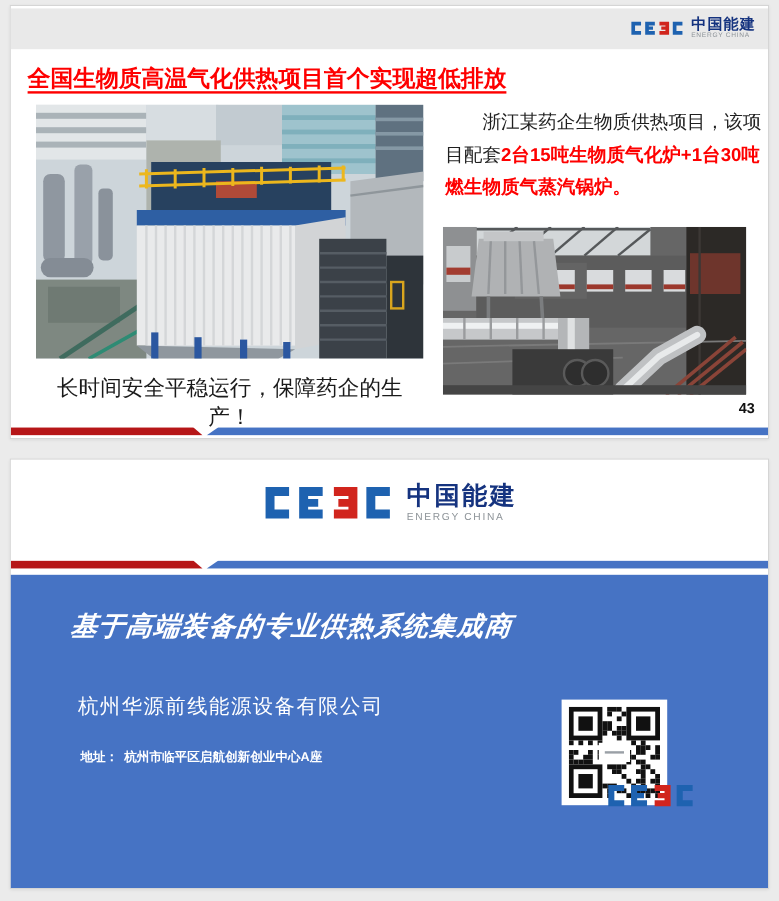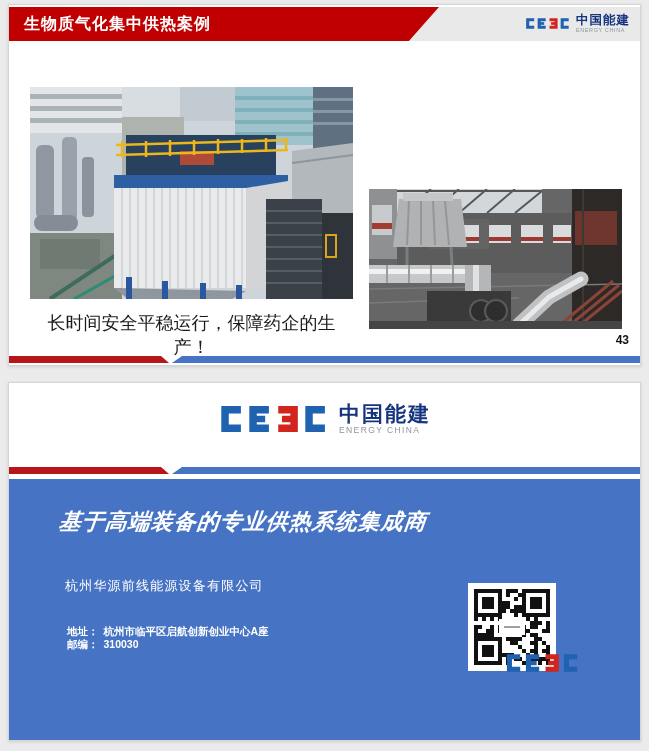--- a/index.html
+++ b/index.html
@@ -49,42 +49,39 @@
   .bar-s1{bottom:2px;}
   .bar-s2{top:84px;}
   .bar i{position:absolute;top:0;bottom:0;display:block;}
   .bar-red{left:0;width:160px;background:#b61618;clip-path:polygon(0 0,95% 0,100% 100%,0 100%);}
   .bar-blue{left:161px;right:0;background:#4673c4;clip-path:polygon(12px 0,100% 0,100% 100%,2px 100%);}
 
   
   .blue-panel{position:absolute;top:96px;left:0;right:0;bottom:0;background:#4673c4;}
   .slogan{position:absolute;left:50px;top:28px;color:#fff;font-size:22px;font-weight:bold;
     font-style:italic;letter-spacing:1px;transform:skewX(-6deg);white-space:nowrap;}
-  .company{position:absolute;left:56px;top:98px;color:#fff;font-size:13px;letter-spacing:1.2px;}
+  .company{position:absolute;left:56px;top:98px;color:#fff;font-size:17px;letter-spacing:1.2px;}
   .contact{position:absolute;left:58px;top:146px;color:#fff;font-size:10.5px;font-weight:bold;line-height:12.5px;}
   .c-row{white-space:nowrap;}
   .c-label{margin-right:5px;}
   .qr{position:absolute;left:459px;top:104px;width:88px;height:88px;background:#fff;}
   .qr svg{position:absolute;left:6px;top:6px;width:76px;height:76px;}
   .qr-mini-wrap{position:absolute;left:50%;top:50%;width:26px;height:16px;margin:-8px 0 0 -13px;
     background:#fff;display:flex;flex-direction:column;align-items:center;justify-content:center;gap:1px;}
   .qr-mini{width:20px;height:5px;display:block;}
   .qr-mini-line{width:16px;height:2px;background:#9aa0a6;}
 </style>
 </head>
 <body>
 
 <div class="stage">
 
   <section class="slide slide1">
 
     <div class="s1-header">
-      <div class="s1-header-red">
-        <span class="s1-header-title">生物质气化集中供热案例</span>
-      </div>
       <div class="logo logo-sm">
         <svg class="glyphs" viewBox="0 0 120 30">
           <g fill="none" stroke-width="8">
             <path d="M24,5 H7 V25 H24" stroke="#1e62b0"></path>
             <g transform="translate(30,0)">
                 <path d="M24,5 H7 V25 H24" stroke="#1e62b0"></path>
                 <path d="M9,15 H20" stroke="#1e62b0" stroke-width="7"></path>
               </g>
             <g transform="translate(60,0)">
                 <path d="M4,5 H21 V25 H4" stroke="#d1251d"></path>
@@ -95,20 +92,21 @@
               </g>
           </g>
         </svg>
         <div class="logo-text">
           <span class="logo-cn">中国能建</span>
           <span class="logo-en">ENERGY CHINA</span>
         </div>
       </div>
     </div>
 
+    <h1 class="s1-title">全国生物质高温气化供热项目首个实现超低排放</h1>
 
     <figure class="photo photo-left">
       <svg viewBox="0 0 323 212" preserveAspectRatio="none">
         <rect width="323" height="212" fill="#cdd5da"></rect>
         <rect x="0" y="0" width="92" height="46" fill="#e2e6e8"></rect>
         <rect x="0" y="7" width="92" height="5" fill="#aab3b8"></rect>
         <rect x="0" y="19" width="92" height="5" fill="#aab3b8"></rect>
         <rect x="0" y="31" width="92" height="5" fill="#aab3b8"></rect>
         <rect x="92" y="0" width="60" height="40" fill="#d7dde1"></rect>
         <rect x="150" y="0" width="55" height="34" fill="#c2cbd1"></rect>
@@ -182,20 +180,21 @@
             <line x1="236" y1="160" x2="292" y2="160"></line>
           <line x1="236" y1="172" x2="292" y2="172"></line>
             <line x1="236" y1="184" x2="292" y2="184"></line>
           <line x1="236" y1="196" x2="292" y2="196"></line>
         </g>
         <rect x="292" y="126" width="31" height="86" fill="#2e343a"></rect>
         <rect x="296" y="148" width="10" height="22" fill="none" stroke="#d9a51e" stroke-width="2"></rect>
       </svg>
     </figure>
 
+    <p class="s1-paragraph"><span>浙江某药企生物质供热项目，该项目配套</span><span class="hl">2台15吨生物质气化炉+1台30吨燃生物质气蒸汽锅炉。</span></p>
 
     <figure class="photo photo-right">
       <svg viewBox="0 0 253 140" preserveAspectRatio="none">
         <rect width="253" height="140" fill="#666666"></rect>
         <rect x="28" y="0" width="145" height="24" fill="#d3d7d9"></rect>
         <g stroke="#55585a" stroke-width="2">
           <line x1="28" y1="2" x2="173" y2="2"></line>
           <line x1="34" y1="24" x2="62" y2="0"></line>
             <line x1="62" y1="24" x2="90" y2="0"></line>
           <line x1="90" y1="24" x2="118" y2="0"></line>
@@ -296,21 +295,20 @@
       <i class="bar-red"></i>
       <i class="bar-blue"></i>
     </div>
 
     <div class="blue-panel">
       <div class="slogan">基于高端装备的专业供热系统集成商</div>
       <div class="company">杭州华源前线能源设备有限公司</div>
 
       <div class="contact">
         <div class="c-row"><span class="c-label">地址：</span><span class="c-val">杭州市临平区启航创新创业中心A座</span></div>
-        <div class="c-row"><span class="c-label">邮编：</span><span class="c-val">310030</span></div>
       </div>
 
       <div class="qr">
         <svg id="qr-svg" viewBox="0 0 76 76">
             <rect x="0" y="0" width="76" height="76" fill="#ffffff"></rect>
             <rect x="0" y="0" width="28" height="28" fill="#111"></rect>
             <rect x="4" y="4" width="20" height="20" fill="#fff"></rect>
             <rect x="8" y="8" width="12" height="12" fill="#111"></rect>
             <rect x="48" y="0" width="28" height="28" fill="#111"></rect>
             <rect x="52" y="4" width="20" height="20" fill="#fff"></rect>

